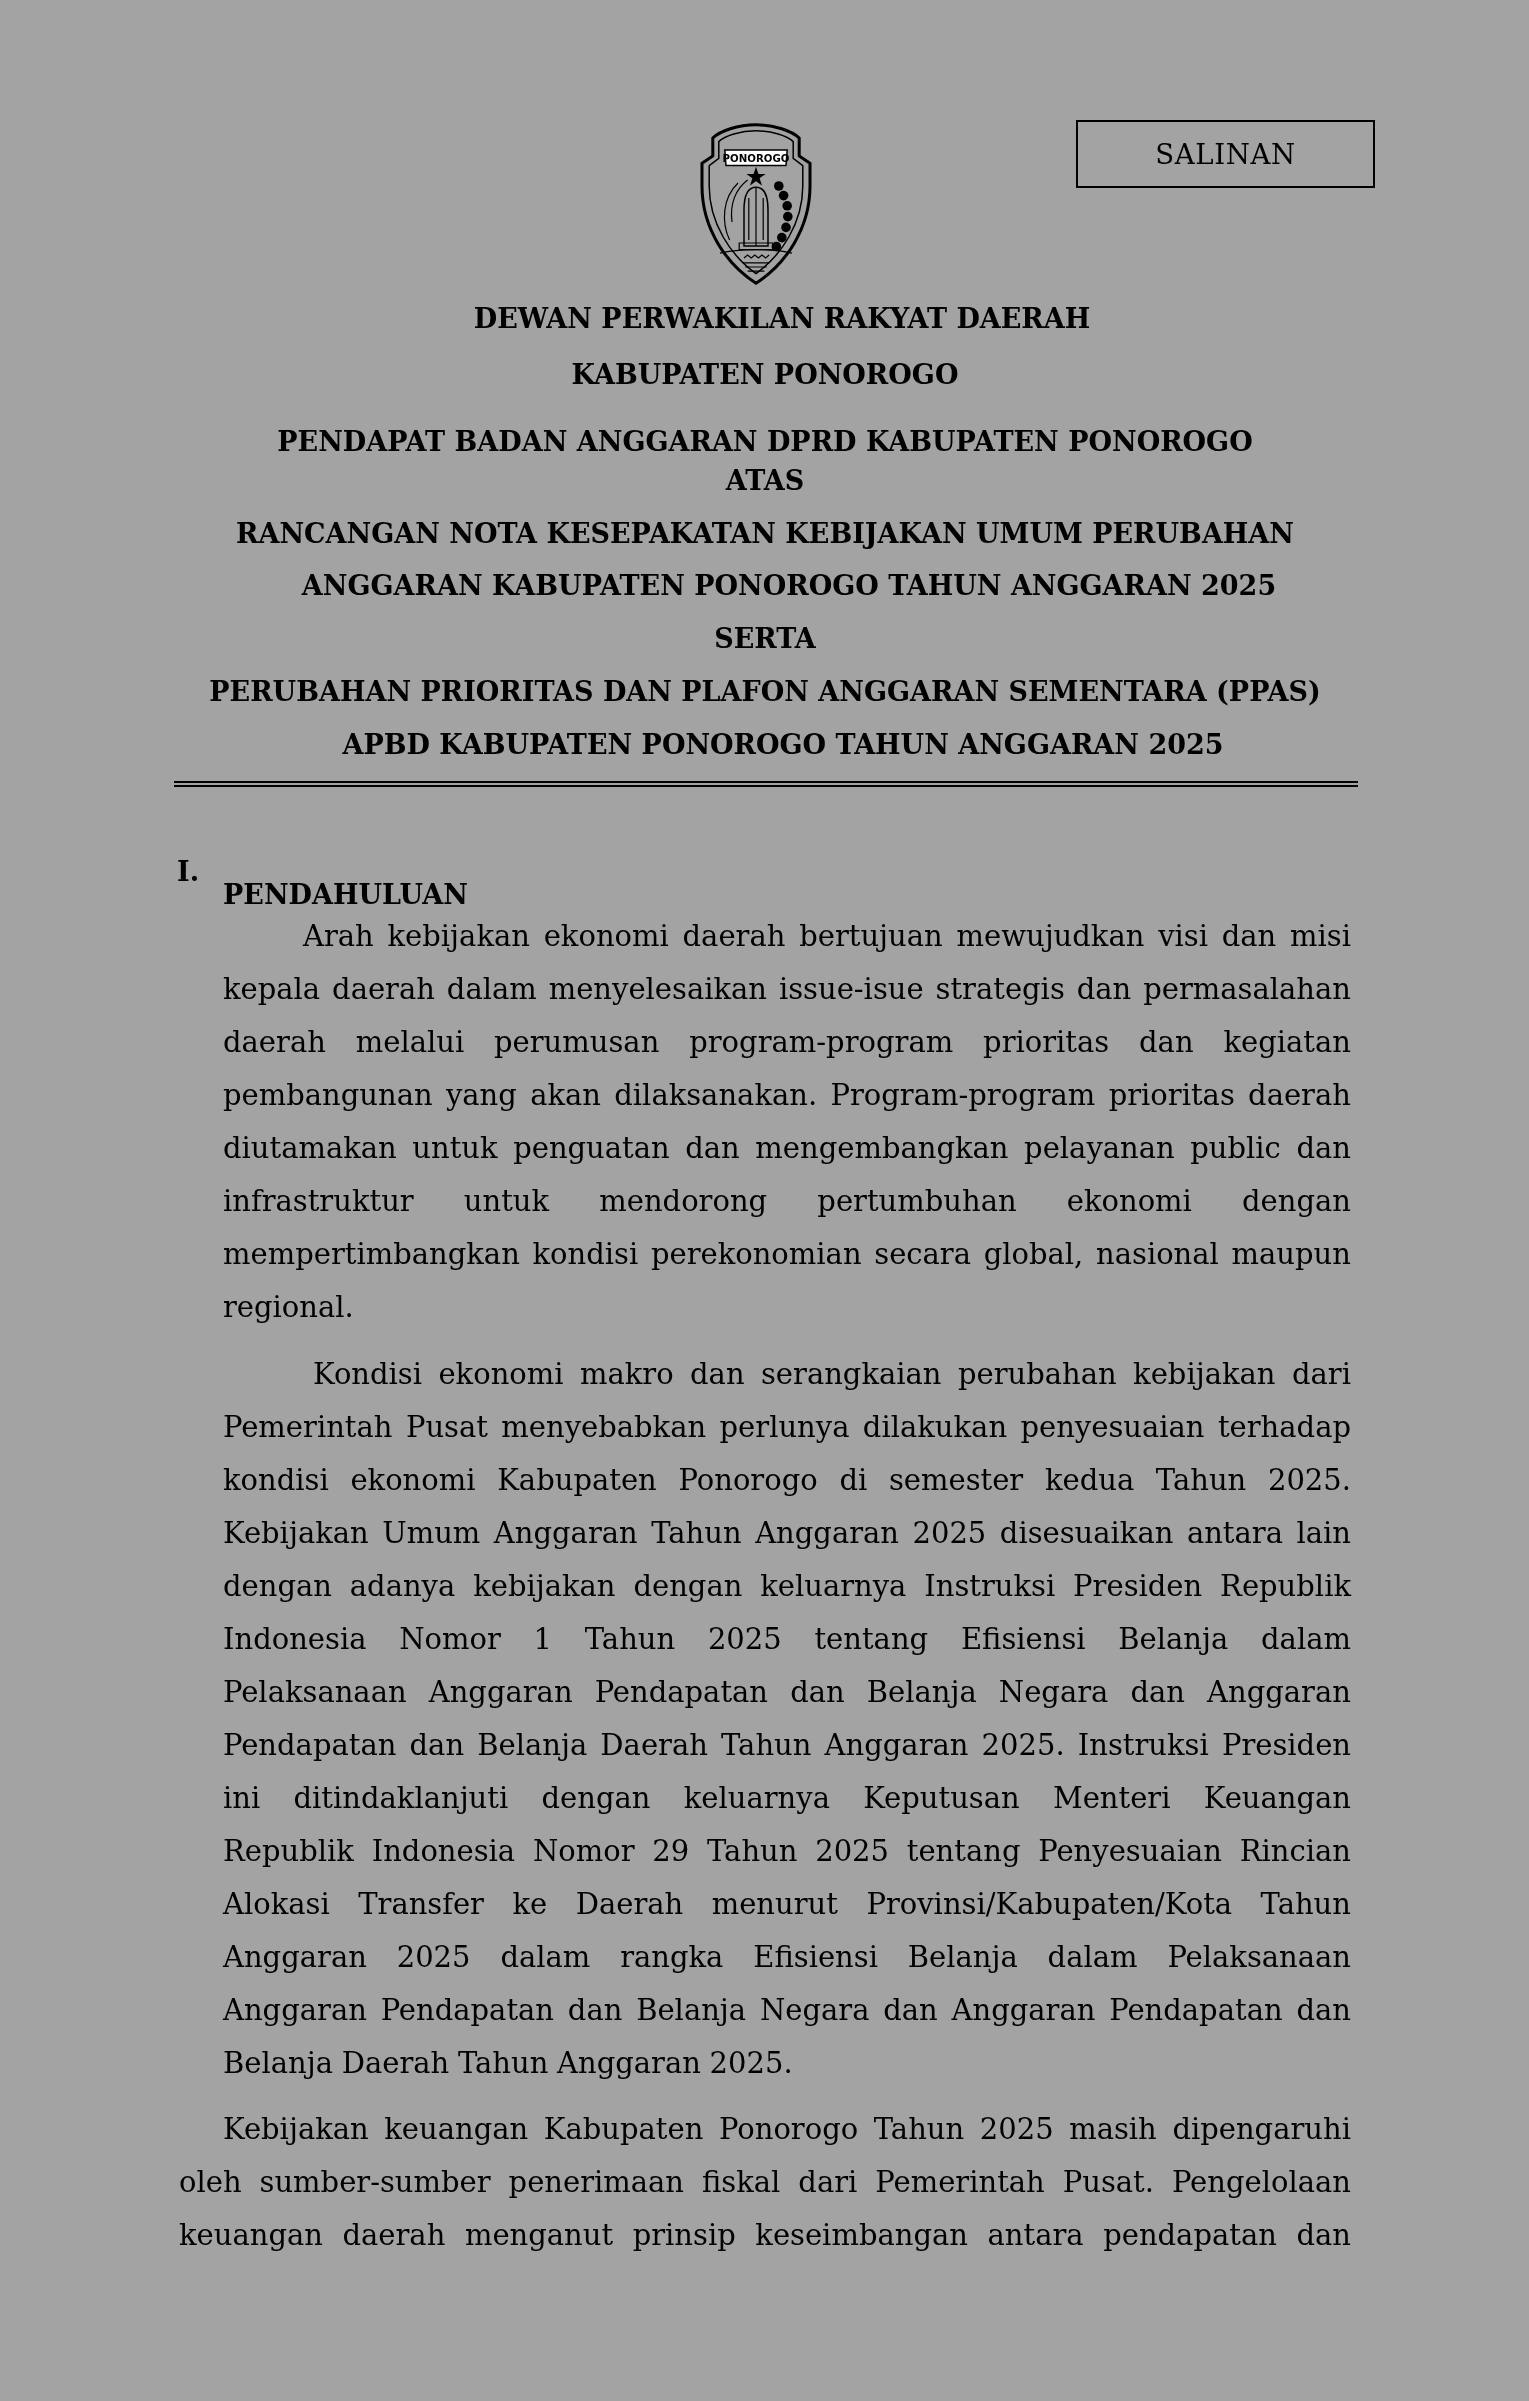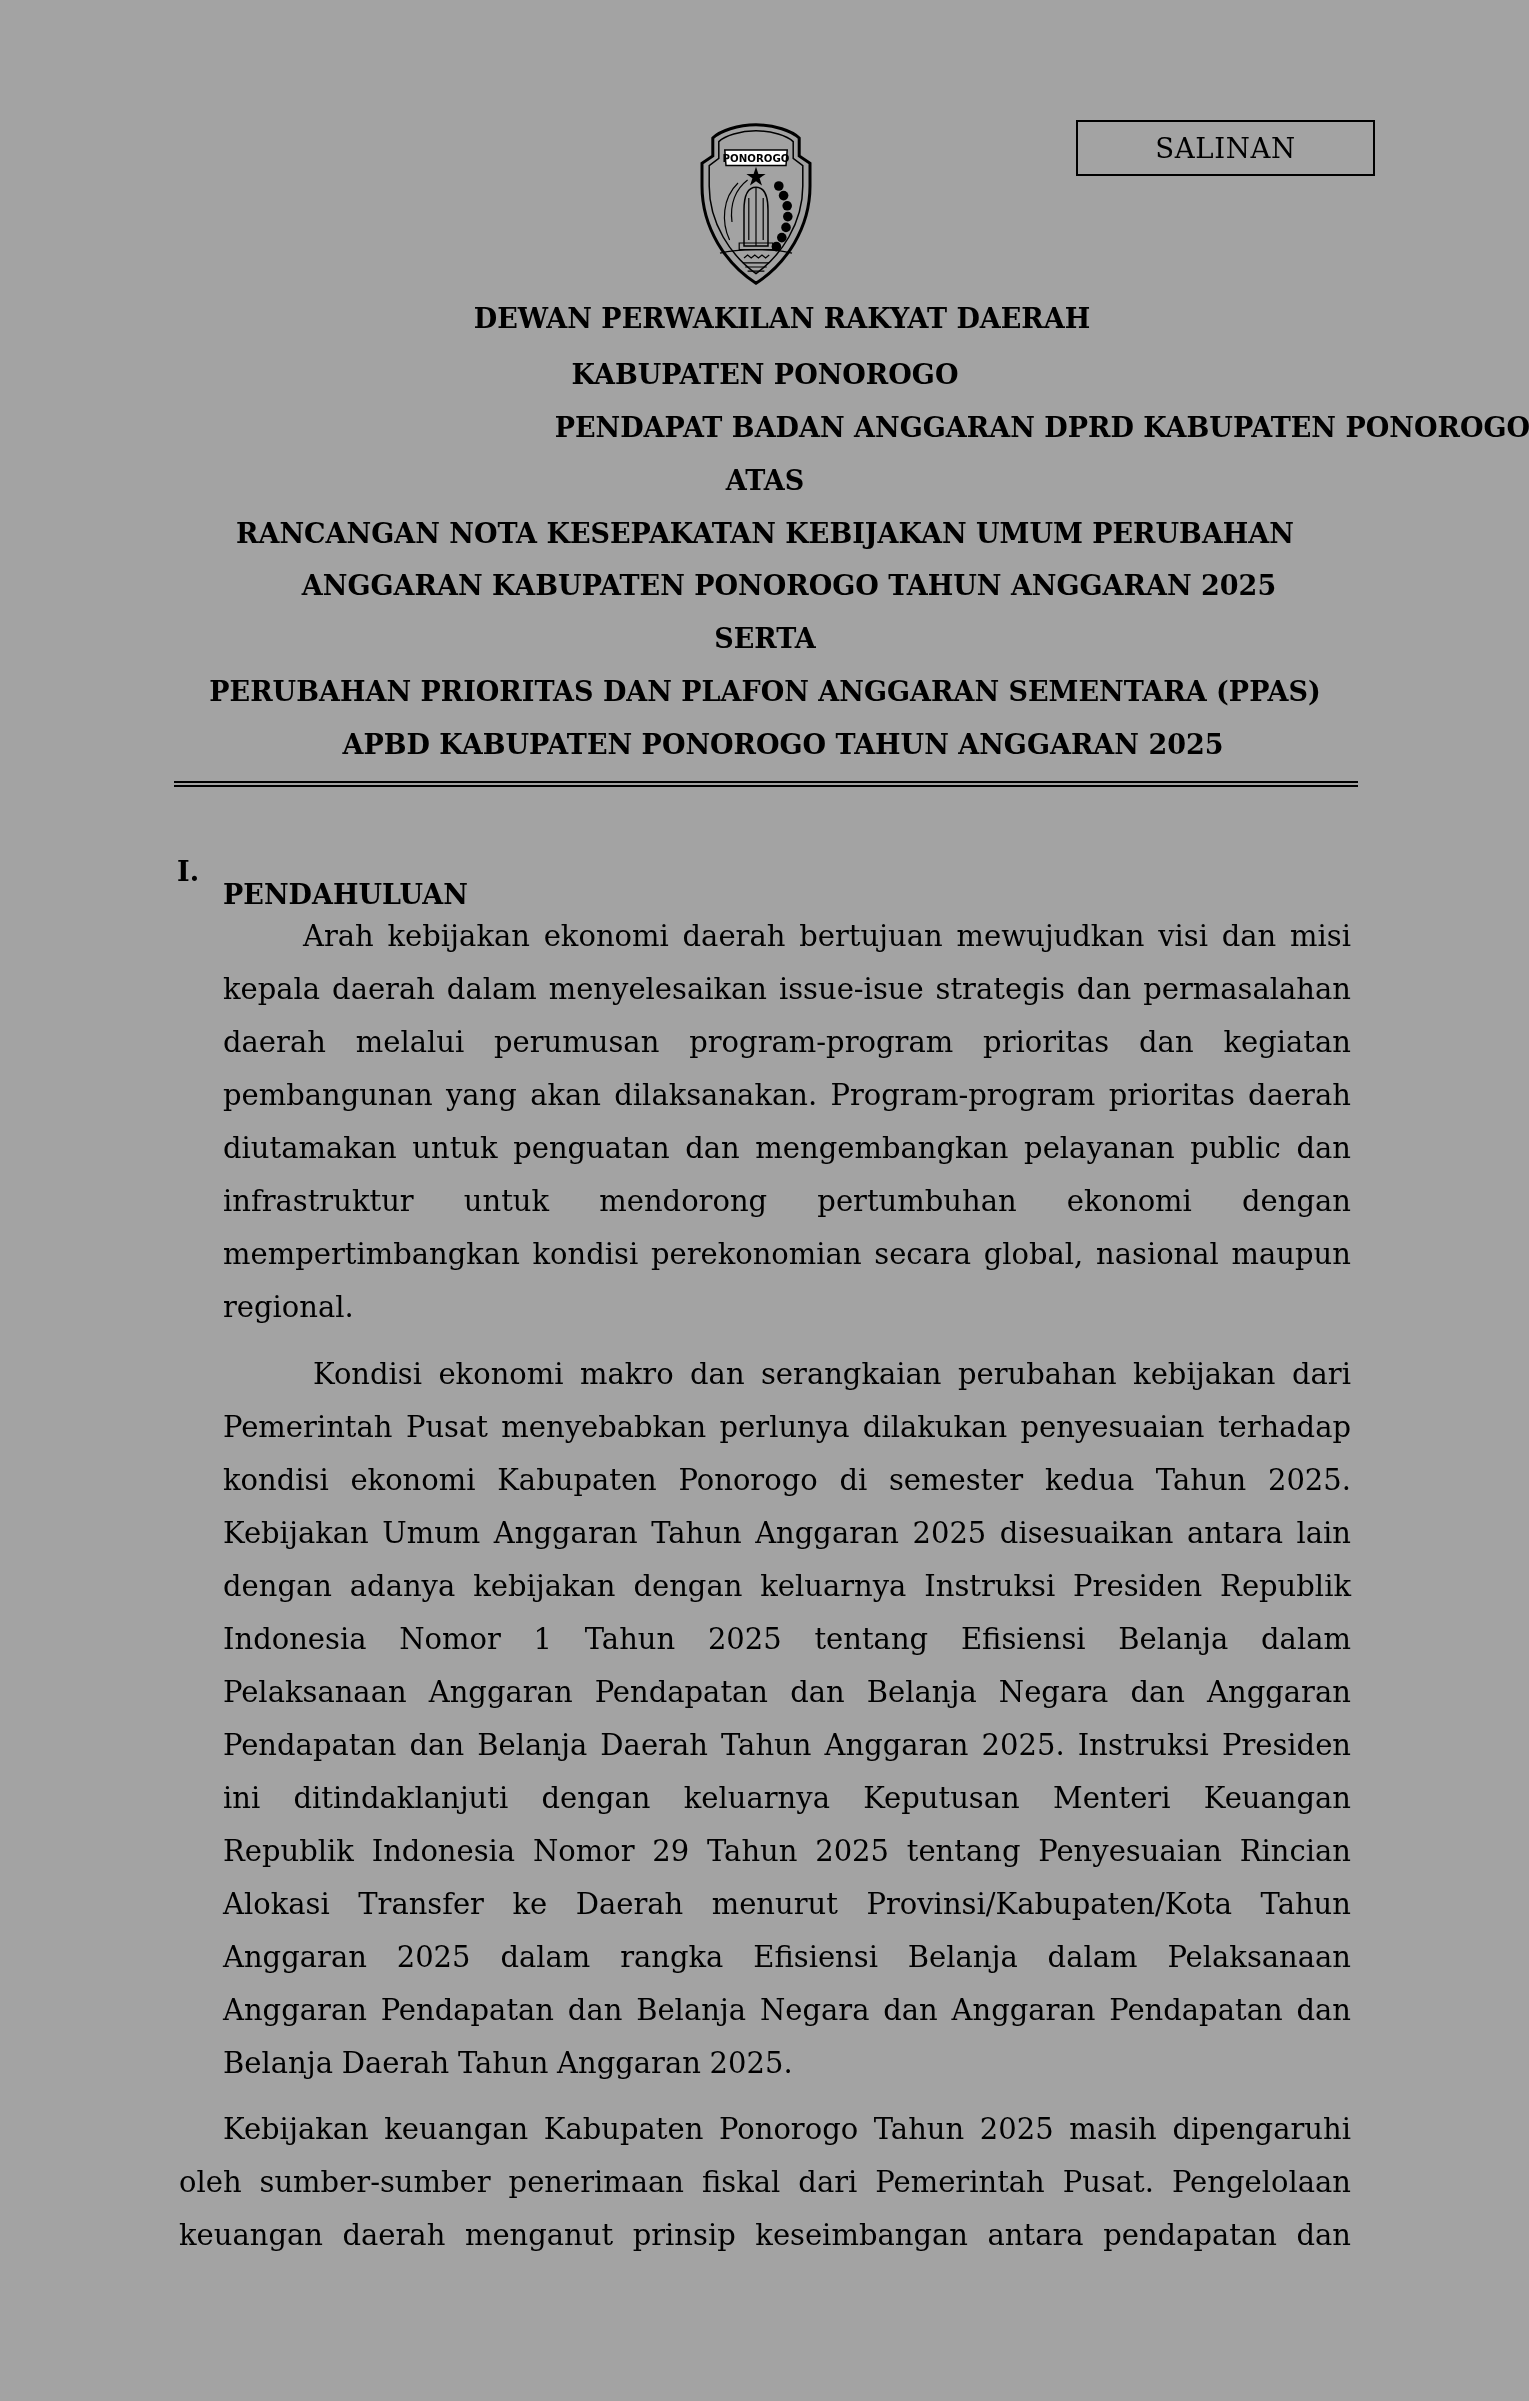--- a/index.html
+++ b/index.html
@@ -1,19 +1,19 @@
 <!DOCTYPE html>
 <html style="font-size:9.6px"><head>
 <meta charset="utf-8">
 <style>
   html, body { margin: 0; padding: 0; background: #ffffff; }
   body { width: 1530px; height: 2401px; position: relative; overflow: hidden; color: #000; font-family: "DejaVu Serif", serif; }
   .page { position: absolute; left: 0; top: 0; width: 1530px; height: 2401px; background: #a3a3a3; }
   .logo { position: absolute; left: 696px; top: 120px; width: 120px; height: 168px; }
-  .salinan-box { position: absolute; left: 1076px; top: 120px; width: 299px; height: 56px; border: 2.4px solid #000; box-sizing: border-box; display: flex; align-items: center; justify-content: center; font-family: "DejaVu Serif", serif; font-size: 27.6px; letter-spacing: 0.6px; }
+  .salinan-box { position: absolute; left: 1076px; top: 120px; width: 299px; height: 68px; border: 2.4px solid #000; box-sizing: border-box; display: flex; align-items: center; justify-content: center; font-family: "DejaVu Serif", serif; font-size: 27.6px; letter-spacing: 0.6px; }
   .hdr { position: absolute; left: 0; width: 1530px; text-align: center; font-family: "DejaVu Serif", serif; font-weight: bold; font-size: 27px; line-height: 36px; white-space: nowrap; }
   .rule { position: absolute; left: 174px; width: 1184px; background: #000; }
   .section-title { position: absolute; top: 854px; font-family: "DejaVu Serif", serif; font-weight: bold; font-size: 27px; line-height: 36px; white-space: nowrap; }
   .para { position: absolute; font-family: "DejaVu Serif", serif; font-size: 29px; line-height: 53px; text-align: justify; margin: 0; }
   .jl { display: flex; justify-content: space-between; white-space: nowrap; }
   .jl.last { justify-content: flex-start; gap: 0.3em; }
 </style>
 </head>
 <body>
 
@@ -42,21 +42,21 @@
     <path d="M80 230 l6 -5 l6 5 l6 -5 l6 5 l6 -5 l6 5 l6 -5" fill="none" stroke="#000" stroke-width="2"></path>
     <path d="M78 238 h44 M82 245 h36 M86 252 h28" stroke="#000" stroke-width="2"></path>
   </svg>
 
   <div class="salinan-box">
     <span>SALINAN</span>
   </div>
 
   <div class="hdr" style="top:301px;margin-left:17px;">DEWAN PERWAKILAN RAKYAT DAERAH</div>
   <div class="hdr" style="top:357px;">KABUPATEN PONOROGO</div>
-  <div class="hdr" style="top:410px;text-align:right;">PENDAPAT BADAN ANGGARAN DPRD KABUPATEN PONOROGO</div>
+  <div class="hdr" style="top:424px;">PENDAPAT BADAN ANGGARAN DPRD KABUPATEN PONOROGO</div>
   <div class="hdr" style="top:463px;">ATAS</div>
   <div class="hdr" style="top:516px;">RANCANGAN NOTA KESEPAKATAN KEBIJAKAN UMUM  PERUBAHAN</div>
   <div class="hdr" style="top:568px; left:24px;">ANGGARAN KABUPATEN PONOROGO TAHUN ANGGARAN 2025</div>
   <div class="hdr" style="top:621px;">SERTA</div>
   <div class="hdr" style="top:674px;">PERUBAHAN PRIORITAS DAN PLAFON ANGGARAN SEMENTARA (PPAS)</div>
   <div class="hdr" style="top:727px; left:18px;">APBD KABUPATEN PONOROGO TAHUN ANGGARAN 2025</div>
 
   <div class="rule" style="top:781px; height:2.4px;"></div>
   <div class="rule" style="top:785px; height:2.4px;"></div>
 

